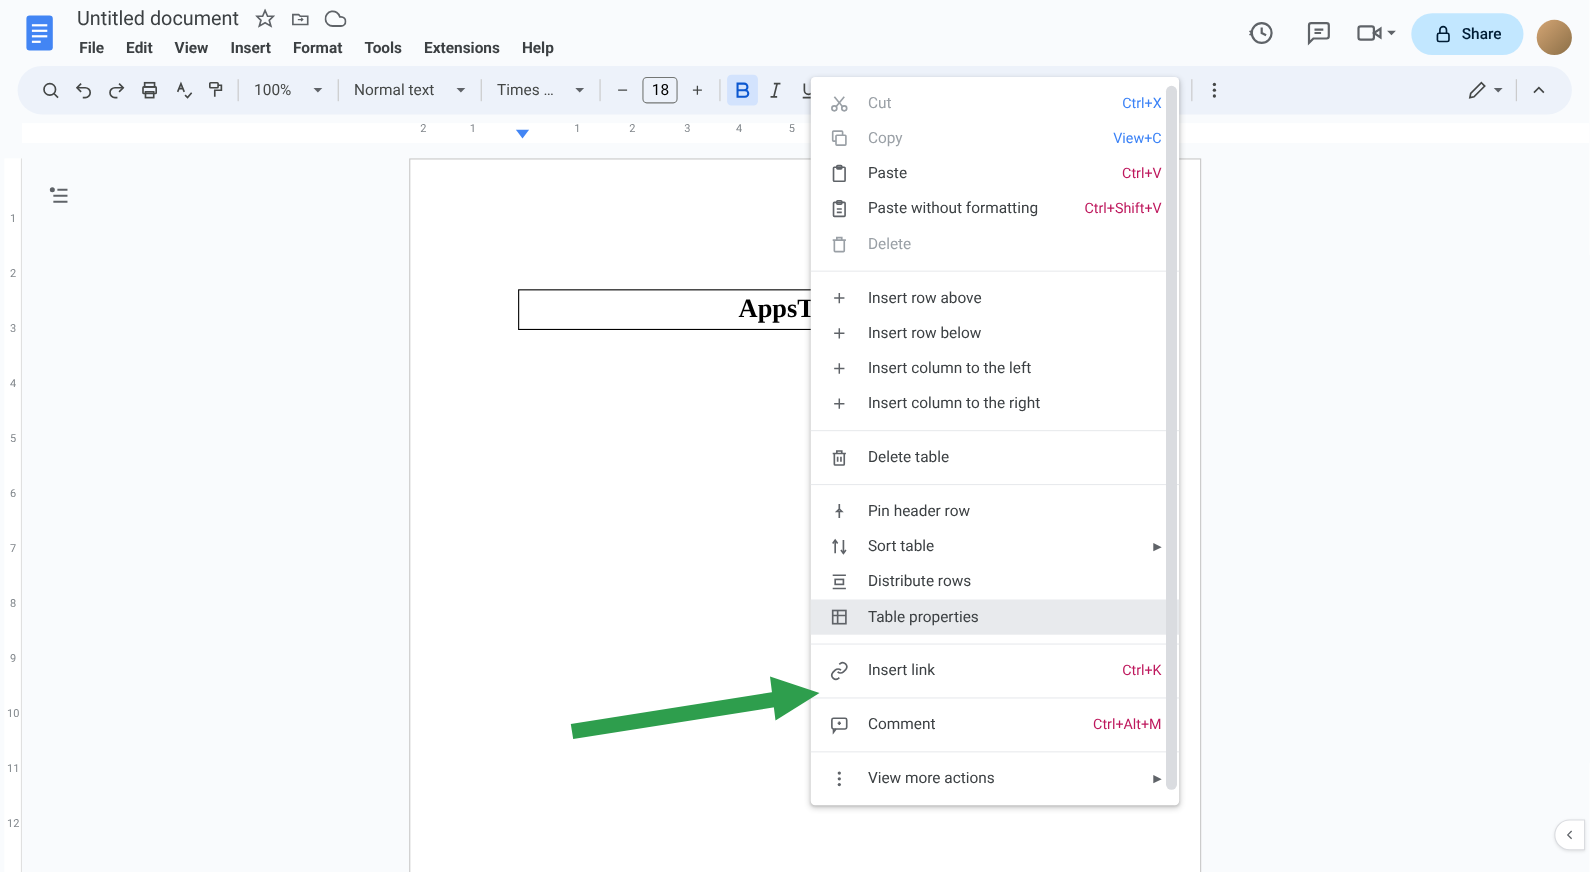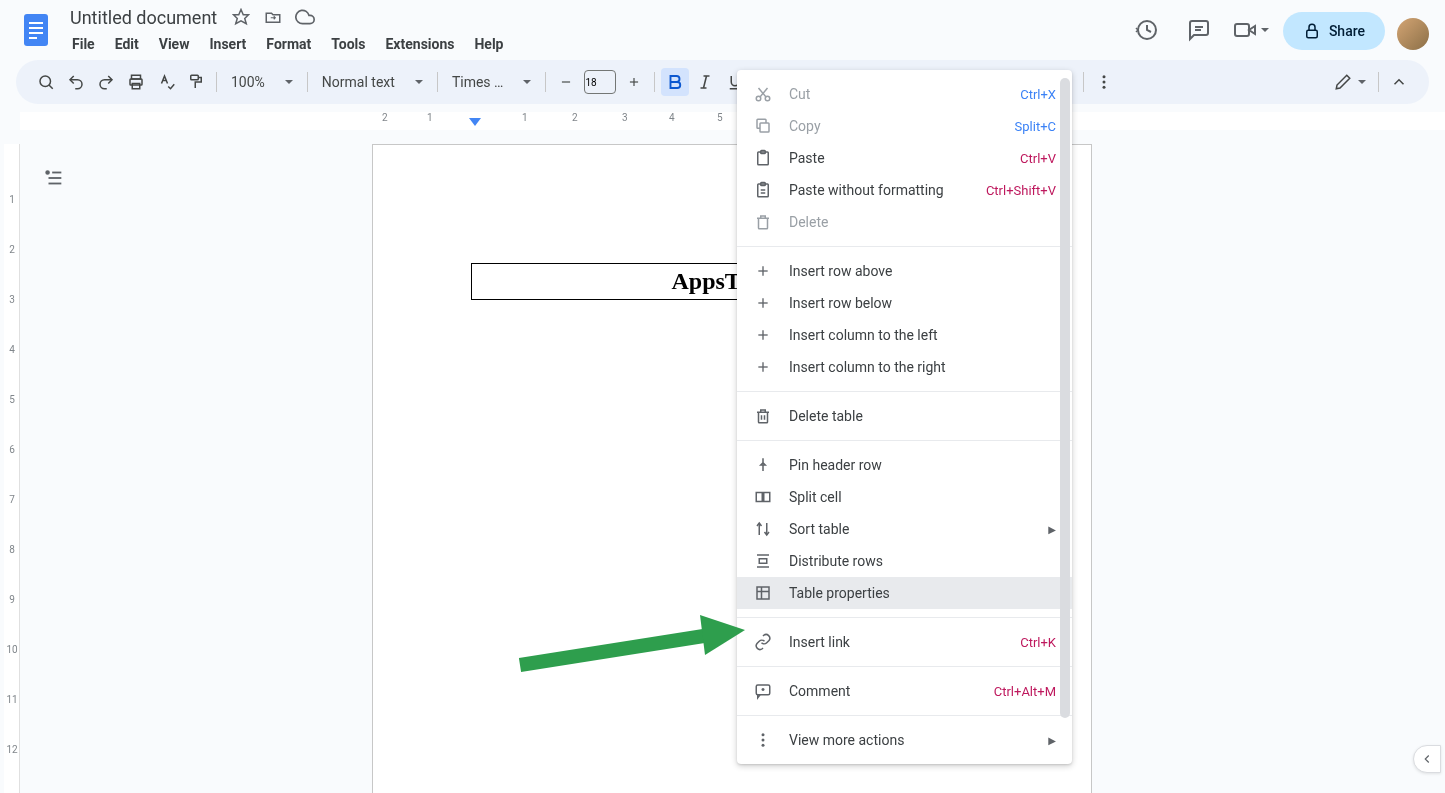--- a/index.html
+++ b/index.html
@@ -21,21 +21,21 @@
 .meet-btn { display: flex; align-items: center; gap: 4px; }
 .share-btn { display: flex; align-items: center; gap: 8px; background: #c2e7ff; padding: 10px 20px; border-radius: 100px; font-size: 14px; font-weight: 500; color: #001d35; cursor: pointer; }
 .avatar { width: 32px; height: 32px; border-radius: 50%; background: linear-gradient(135deg, #d4a574, #8b6f47); }
 
 
 .toolbar { display: flex; align-items: center; padding: 6px 16px; background: #edf2fa; border-radius: 24px; margin: 0 16px 8px; height: 44px; gap: 2px; }
 .tb-btn { width: 28px; height: 28px; display: flex; align-items: center; justify-content: center; color: #444746; border-radius: 4px; cursor: pointer; }
 .tb-sep { width: 1px; height: 20px; background: #c7c7c7; margin: 0 4px; }
 .tb-dropdown { display: flex; align-items: center; gap: 20px; padding: 4px 8px; font-size: 14px; color: #444746; border-radius: 4px; cursor: pointer; }
 .font-size-box { display: flex; align-items: center; gap: 4px; }
-.font-size-input { width: 32px; height: 24px; border: 1px solid #747775; border-radius: 4px; font-size: 10px; background: transparent; }
+.font-size-input { width: 32px; height: 24px; text-align: center; border: 1px solid #747775; border-radius: 4px; font-size: 14px; background: transparent; }
 .tb-btn.active { background: #d3e3fd; color: #0b57d0; }
 .tb-spacer { flex: 1; }
 
 
 .doc-area { display: flex; position: relative; height: calc(100% - 112px); }
 .outline-btn { position: absolute; left: 36px; top: 48px; width: 36px; height: 36px; display: flex; align-items: center; justify-content: center; color: #5f6368; border-radius: 50%; cursor: pointer; }
 .ruler-v { position: absolute; left: 4px; top: 32px; bottom: 0; width: 16px; background: #fff; border-right: 1px solid #e0e0e0; }
 .ruler-v-marks { position: relative; height: 100%; }
 .ruler-h { position: absolute; left: 372px; top: 0; width: 720px; height: 16px; }
 .ruler-h-marks { display: flex; font-size: 10px; color: #80868b; height: 100%; position: relative; }
@@ -359,21 +359,21 @@
     <span class="ctx-shortcut">Ctrl+X</span>
   </div>
   <div class="ctx-item disabled">
     <span class="ctx-icon">
         <svg width="18" height="18" viewBox="0 0 24 24" fill="none" stroke="currentColor" stroke-width="2">
           <rect x="8" y="8" width="12" height="12" rx="1"></rect>
           <path d="M16 8 V4 a1 1 0 0 0-1-1 H5 a1 1 0 0 0-1 1 v10 a1 1 0 0 0 1 1 h3"></path>
         </svg>
       </span>
     <span class="ctx-label">Copy</span>
-    <span class="ctx-shortcut">Split+C</span>
+    <span class="ctx-shortcut">View+C</span>
   </div>
   <div class="ctx-item">
     <span class="ctx-icon">
         <svg width="18" height="18" viewBox="0 0 24 24" fill="none" stroke="currentColor" stroke-width="2">
           <rect x="5" y="4" width="14" height="17" rx="1"></rect>
           <rect x="9" y="2" width="6" height="4" rx="1"></rect>
         </svg>
       </span>
     <span class="ctx-label">Paste</span>
     <span class="ctx-shortcut">Ctrl+V</span>
@@ -447,29 +447,20 @@
     <span class="ctx-label">Delete table</span>
   </div>
   <div class="ctx-divider"></div>
   <div class="ctx-item">
     <span class="ctx-icon">
         <svg width="18" height="18" viewBox="0 0 24 24" fill="none" stroke="currentColor" stroke-width="2">
           <path d="M12 3 v6 l3 3 H9 l3-3 Z M12 12 v8"></path>
         </svg>
       </span>
     <span class="ctx-label">Pin header row</span>
-  </div>
-  <div class="ctx-item">
-    <span class="ctx-icon">
-        <svg width="18" height="18" viewBox="0 0 24 24" fill="none" stroke="currentColor" stroke-width="2">
-          <rect x="3" y="6" width="8" height="12"></rect>
-          <rect x="13" y="6" width="8" height="12"></rect>
-        </svg>
-      </span>
-    <span class="ctx-label">Split cell</span>
   </div>
   <div class="ctx-item">
     <span class="ctx-icon">
         <svg width="18" height="18" viewBox="0 0 24 24" fill="none" stroke="currentColor" stroke-width="2">
           <line x1="7" y1="4" x2="7" y2="20"></line>
           <polyline points="4 8 7 4 10 8"></polyline>
           <line x1="17" y1="4" x2="17" y2="20"></line>
           <polyline points="14 16 17 20 20 16"></polyline>
         </svg>
       </span>

